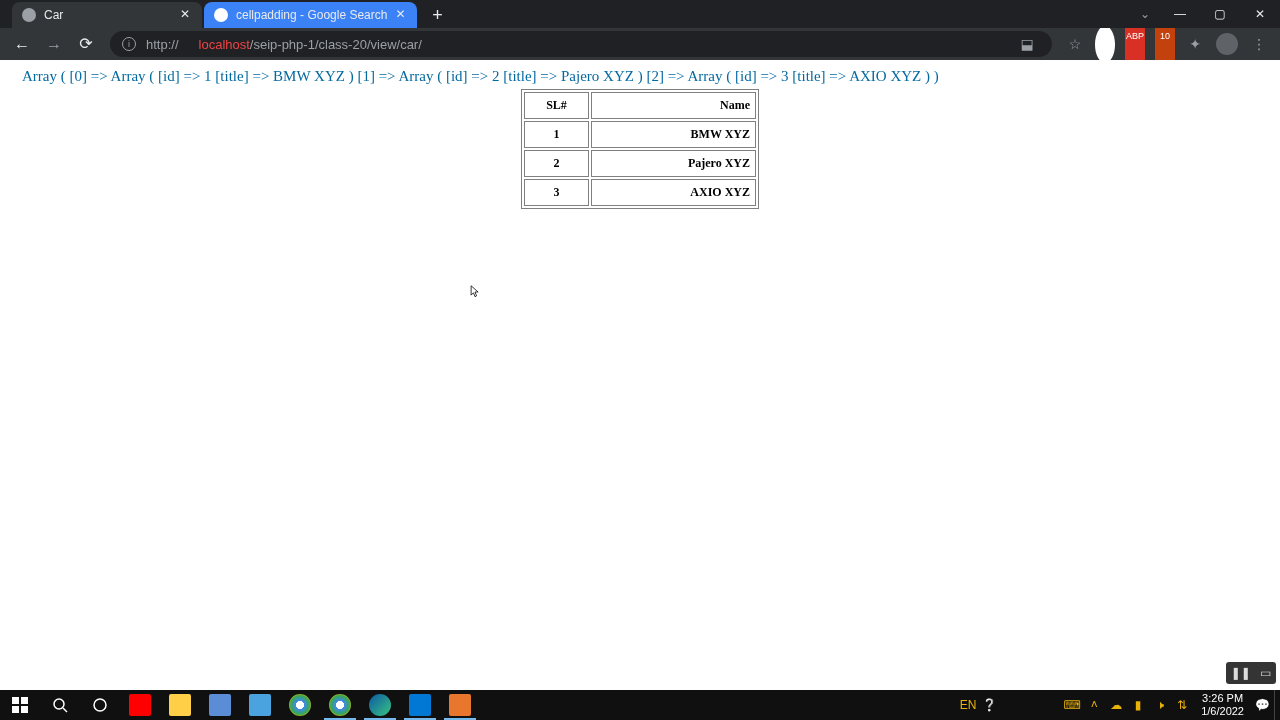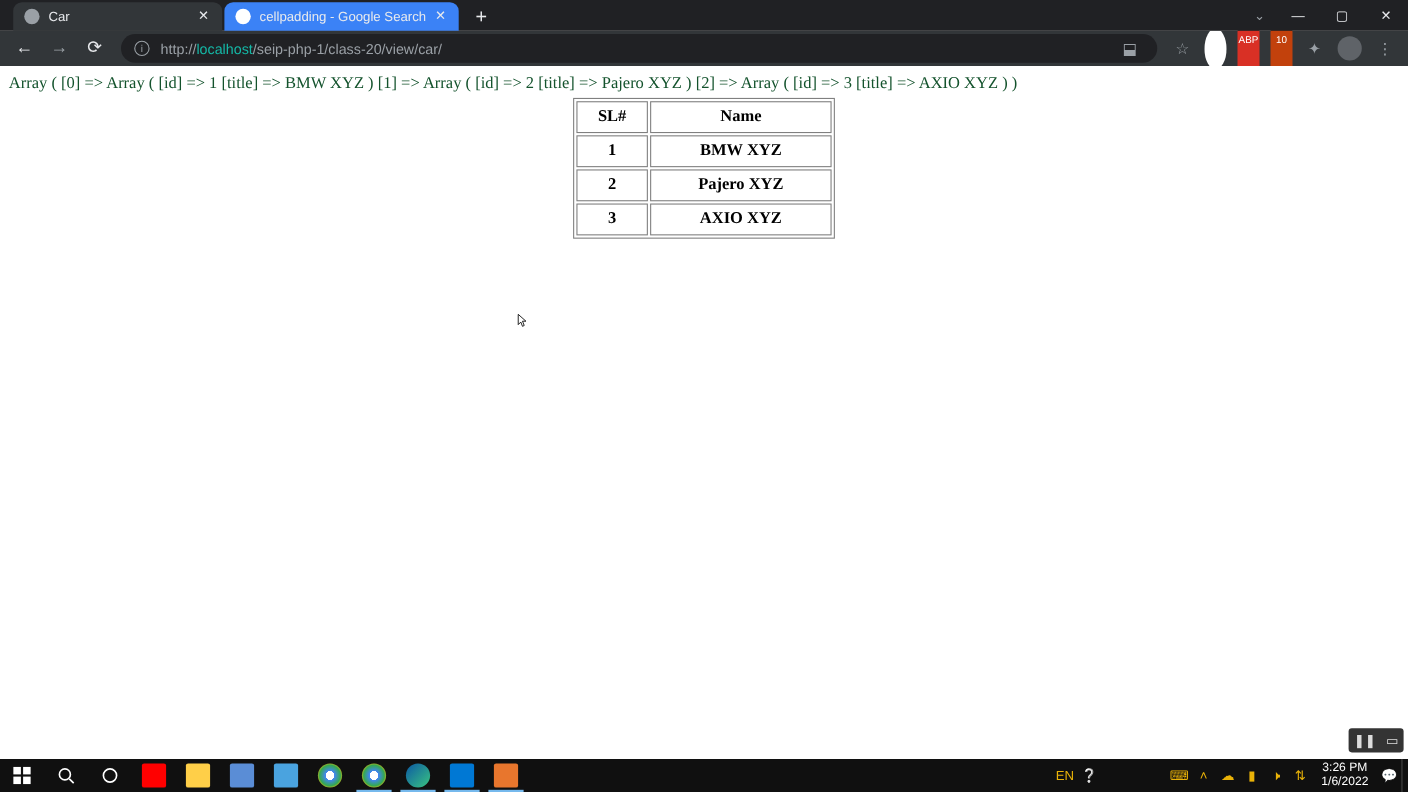--- a/index.html
+++ b/index.html
@@ -136,21 +136,21 @@
       font-size: 9px;
       text-align: center;
       line-height: 12px;
       margin-right: 10px;
     }
     .omnibox .url {
       color: #9aa0a6;
       font-size: 13px;
       flex: 1;
     }
-    .omnibox .url .host { color: #14b8a6; }
+    .omnibox .url .host { color: #ef4444; padding-left: 20px; }
     .toolbar-icon {
       width: 26px;
       height: 26px;
       color: #9aa0a6;
       font-size: 14px;
       text-align: center;
       line-height: 26px;
     }
     .ext-badge {
       width: 20px;
@@ -171,39 +171,39 @@
     }
     
     .page {
       background: #fff;
       position: relative;
       height: 630px;
       font-family: "Times New Roman", serif;
     }
     .array-dump {
       font-size: 15px;
-      padding: 8px 6px 4px 8px;
-      color: #14532d;
+      padding: 8px 6px 4px 22px;
+      color: #0369a1;
     }
     table.car-table {
       border-collapse: separate;
       border-spacing: 2px;
       border: 1px solid #808080;
       margin: 0 auto;
       margin-top: 0px;
     }
     table.car-table th, table.car-table td {
       border: 1px solid #808080;
       padding: 5px;
       text-align: center;
       font-weight: bold;
-      font-size: 15px;
+      font-size: 12px;
     }
     table.car-table th.sl, table.car-table td.sl { width: 65px; }
-    table.car-table th.name, table.car-table td.name { width: 165px; }
+    table.car-table th.name, table.car-table td.name { width: 165px; text-align: right; }
     .cursor {
       position: absolute;
       left: 470px;
       top: 225px;
       width: 10px;
       height: 14px;
       pointer-events: none;
     }
     
     .taskbar {

